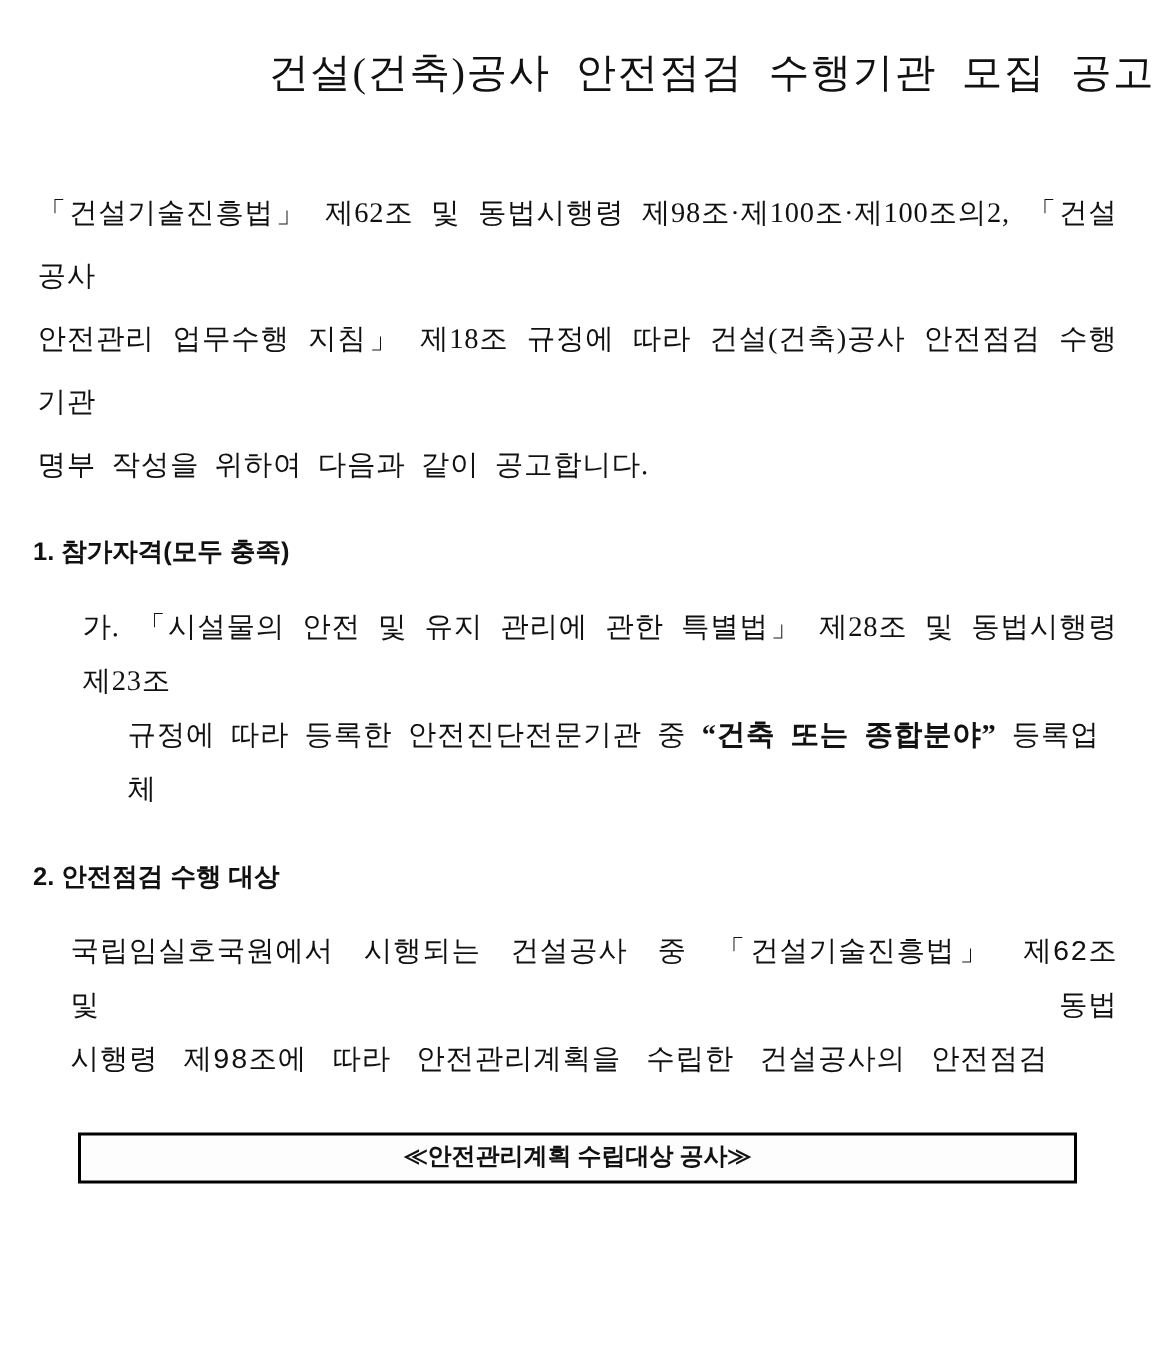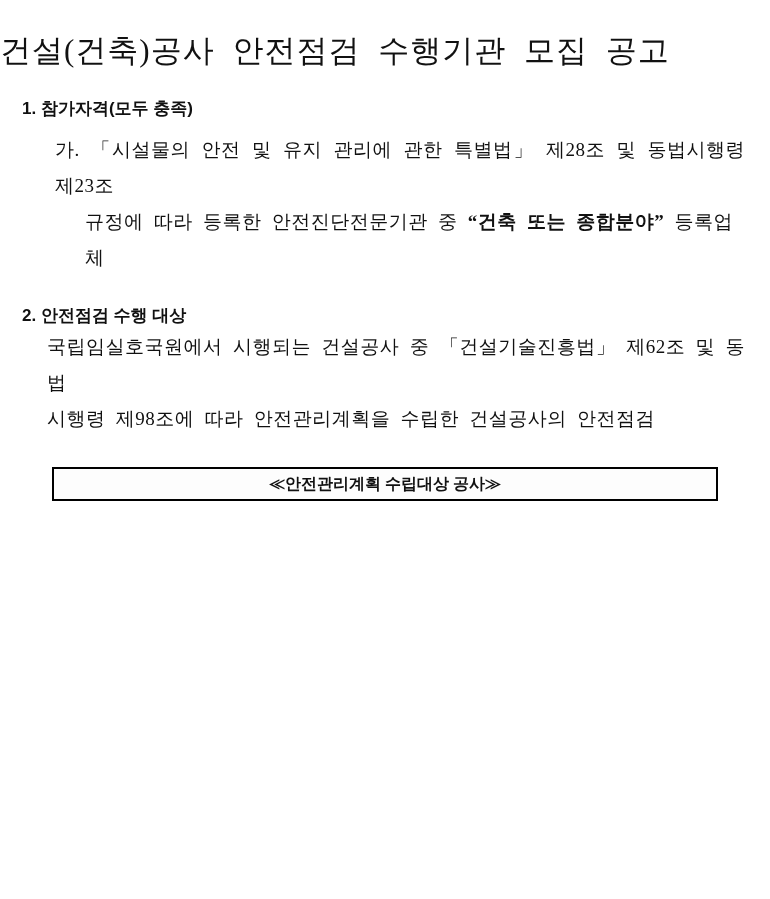--- a/index.html
+++ b/index.html
@@ -8,22 +8,22 @@
     height: 899px;
     overflow: hidden;
     background: #ffffff;
     color: #111111;
     font-family: "Liberation Serif", "DejaVu Serif", serif;
   }
   .page { width: 770px; height: 899px; position: relative; }
 
   .doc-title {
     padding-top: 8px;
-    text-align: left;
-    font-size: 31px;
+    text-align: right;
+    font-size: 27px;
     font-weight: normal;
     letter-spacing: 1px;
     word-spacing: 9px;
     line-height: 44px;
   }
 
   .intro {
     margin: 52px 25px 0 25px;
     font-size: 19px;
     line-height: 42px;
@@ -45,24 +45,24 @@
     letter-spacing: 0px;
   }
   .sec-heading.second { margin-top: 26px; }
 
   .sec-body {
     font-size: 19px;
     line-height: 36px;
     letter-spacing: 0.5px;
     word-spacing: 5px;
   }
-  .item-block { margin-top: 10px; }
+  .item-block { margin-top: 20px; }
   .il-1 { margin-left: 55px; margin-right: 25px; }
   .il-2 { margin-left: 85px; margin-right: 25px; }
-  .s2-body { margin: 0 25px 0 47px; }
+  .s2-body { margin: 19px 25px 0 47px; font-family: Liberation Mono, monospace; }
 
   b, .bold { font-weight: bold; }
 
   .notice-box {
     box-sizing: border-box;
     margin: 30px 0 0 52px;
     width: 666px;
     border: 2px solid #000000;
     background: #fdfdfd;
     padding: 3px 8px 4px 8px;
@@ -76,20 +76,25 @@
     font-size: 16px;
   }
 </style>
 </head>
 <body>
 
 <div class="page">
 
   <h1 class="doc-title">건설(건축)공사 안전점검 수행기관 모집 공고</h1>
 
+  <div class="intro">
+    <div class="stretch">「건설기술진흥법」 제62조 및 동법시행령 제98조·제100조·제100조의2, 「건설공사</div>
+    <div class="stretch">안전관리 업무수행 지침」 제18조 규정에 따라 건설(건축)공사 안전점검 수행기관</div>
+    <div>명부 작성을 위하여 다음과 같이 공고합니다.</div>
+  </div>
 
   <h2 class="sec-heading">1. 참가자격(모두 충족)</h2>
 
   <div class="sec-body item-block">
     <div class="il-1 stretch">가. 「시설물의 안전 및 유지 관리에 관한 특별법」 제28조 및 동법시행령 제23조</div>
     <div class="il-2"><span>규정에 따라 등록한 안전진단전문기관 중 </span><b>“건축 또는 종합분야”</b><span> 등록업체</span></div>
   </div>
 
   <div class="sec-body">
   </div>

